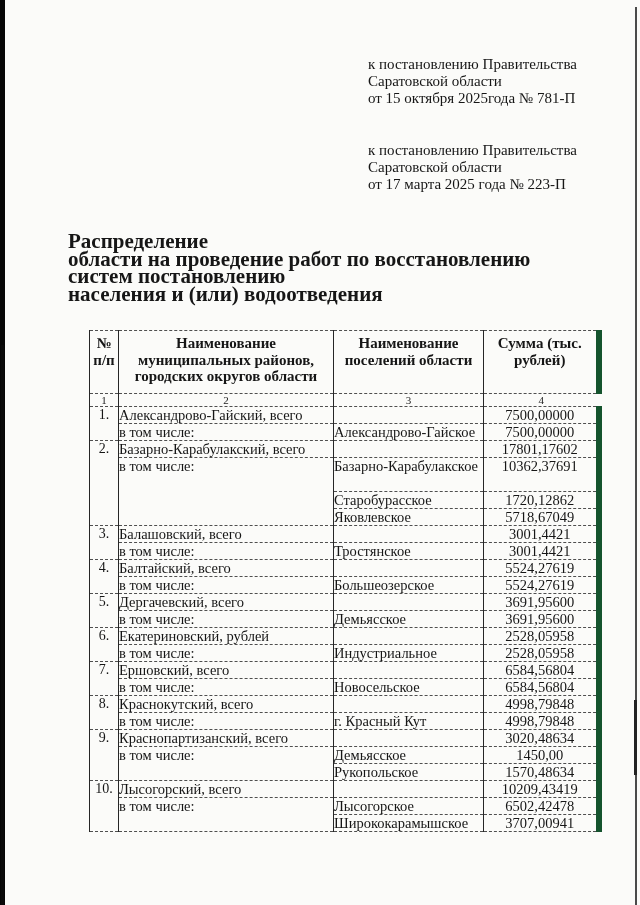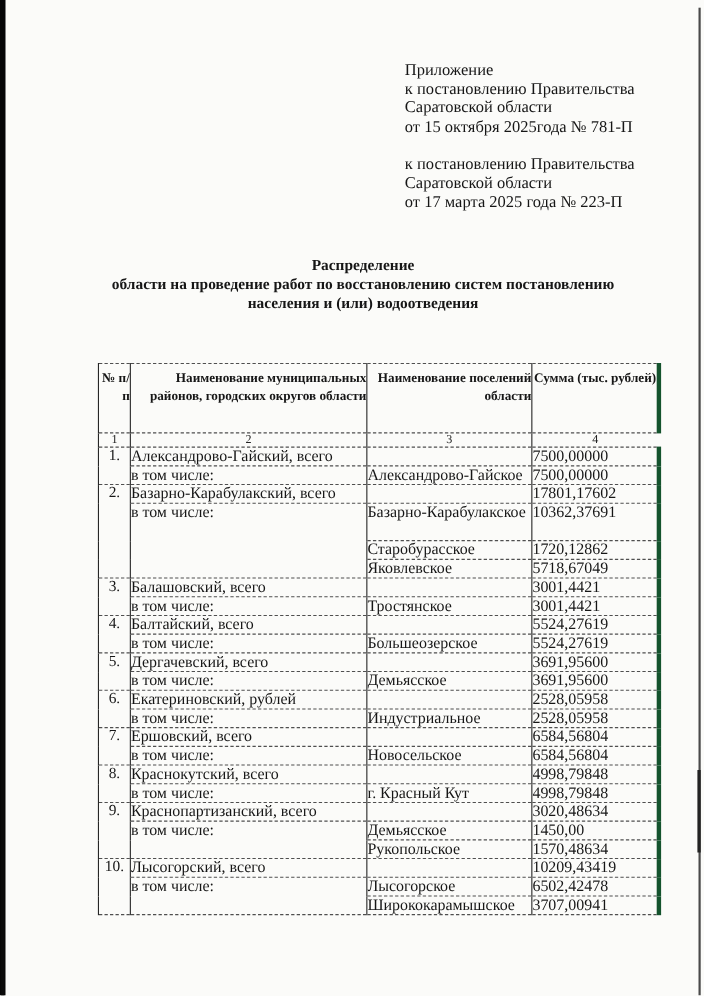--- a/index.html
+++ b/index.html
@@ -12,59 +12,58 @@
   .scan-left-thin{position:absolute;left:1px;top:345px;width:3px;height:560px;background:#0a0a0a;}
   .scan-right{position:absolute;left:635px;top:7px;width:2px;height:898px;background:#4a4a4a;}
   .scan-right-dark{position:absolute;left:634px;top:700px;width:3px;height:75px;background:#232323;}
 
   .hdr-block{position:absolute;left:368px;font-size:15px;line-height:17.2px;white-space:nowrap;}
   .hdr-block-1{top:56px;}
   .hdr-block-2{top:142px;}
 
   .doc-title{
     position:absolute;left:68px;top:233px;width:524px;
-    text-align:center;font-weight:bold;font-size:14px;line-height:17.5px;
+    text-align:left;font-weight:bold;font-size:21px;line-height:17.5px;
   }
 
   table.main{
     position:absolute;left:89px;top:330px;width:509px;
     border-collapse:collapse;table-layout:fixed;
     font-size:14.5px;
   }
   table.main td, table.main th{
     vertical-align:top;overflow:hidden;
     border-left:1px solid #262626;
     border-bottom:1px dashed #4f4f4f;
     padding:0;
   }
   table.main th{
-    font-weight:bold;font-size:12px;line-height:16.5px;
-    height:58px;text-align:right;padding-top:4px;
+    font-weight:bold;font-size:15px;line-height:16.5px;
+    height:58px;text-align:center;padding-top:4px;
     border-top:1px dashed #4f4f4f;
   }
-  table.main th:last-child, table.main td.c4{border-right:4px solid #14532d;}
+  table.main th:last-child, table.main td.c4{border-right:6px solid #14532d;}
   tr.numrow td{
     height:12px;font-size:11px;line-height:12px;text-align:center;color:#222;
   }
   td.c1{text-align:center;font-size:14px;line-height:16px;padding-top:1px;}
   td.c2{padding:1px 2px 0 4px;line-height:16px;height:16px;}
   td.c3{padding:1px 2px 0 4px;line-height:16px;margin-top:32px;}
-  td.c4{text-align:left;padding:1px 14px 0 2px;line-height:16px;}
+  td.c4{text-align:center;padding:1px 14px 0 2px;line-height:16px;}
   tr.dbl td{height:33px;}
 </style>
 </head>
 <body>
 
 <div class="scan-left"></div>
 <div class="scan-left-thin"></div>
 <div class="scan-right"></div>
 <div class="scan-right-dark"></div>
 
 <div class="hdr-block hdr-block-1">
-  <div>Приложение</div>
   <div>к постановлению Правительства</div>
   <div>Саратовской области</div>
   <div>от 15 октября 2025года № 781-П</div>
 </div>
 
 <div class="hdr-block hdr-block-2">
   <div>к постановлению Правительства</div>
   <div>Саратовской области</div>
   <div>от 17 марта 2025 года № 223-П</div>
 </div>

